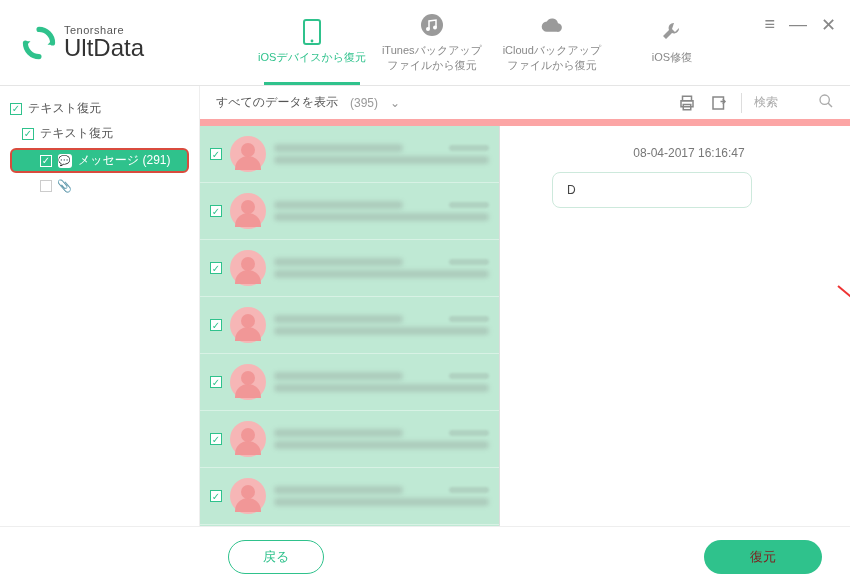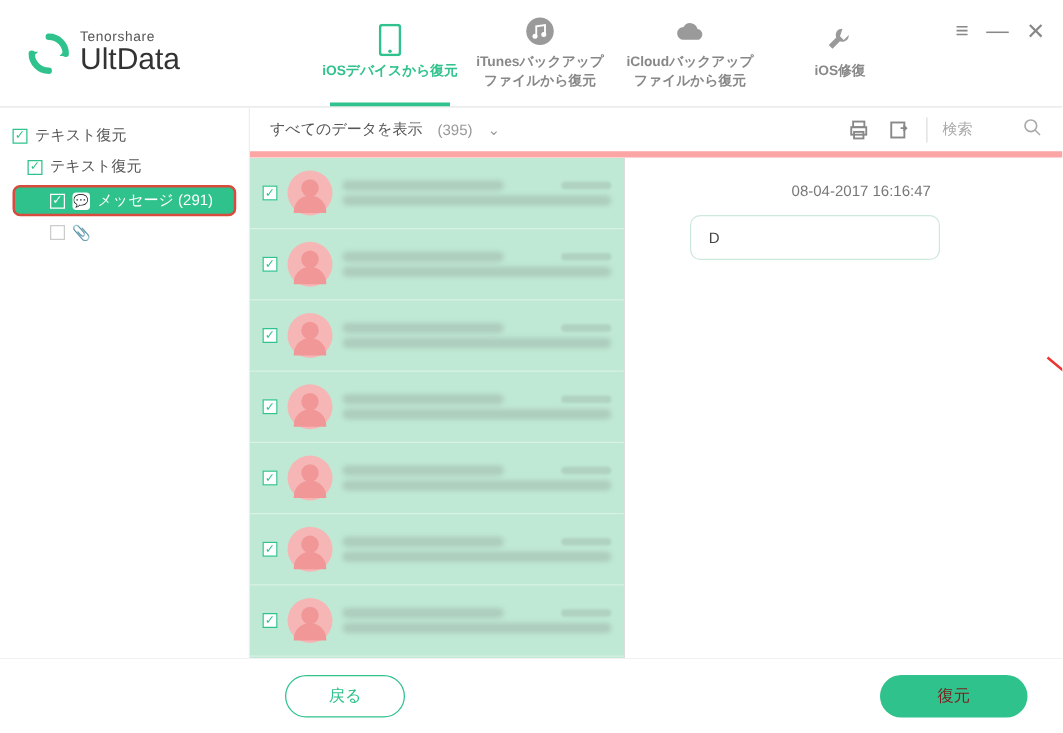--- a/index.html
+++ b/index.html
@@ -6,21 +6,21 @@
   body { width: 850px; height: 586px; background: #fff; position: relative; overflow: hidden; }
 
   
   .header { height: 86px; display: flex; align-items: center; border-bottom: 1px solid #e5e5e5; padding: 0 12px; }
   .logo-wrap { display: flex; align-items: center; gap: 8px; padding-left: 10px; width: 200px; }
   .logo-mark { width: 34px; height: 34px; position: relative; }
   .logo-text { display: flex; flex-direction: column; line-height: 1; }
   .brand-small { font-size: 11px; color: #555; letter-spacing: .5px; }
   .brand-big { font-size: 24px; font-weight: 500; color: #333; text-align: center; }
 
-  .nav { display: flex; align-items: stretch; height: 100%; margin-left: 40px; font-weight: bold; }
+  .nav { display: flex; align-items: stretch; height: 100%; margin-left: 40px; }
   .nav-item { display: flex; flex-direction: column; align-items: center; justify-content: center; width: 120px; cursor: pointer; gap: 6px; position: relative; }
   .nav-item .nav-icon { width: 24px; height: 24px; display:flex; align-items:center; justify-content:center; }
   .nav-label { font-size: 11px; color: #888; text-align: center; line-height: 1.3; }
   .nav-item.active .nav-label { color: #2fc28c; }
   .nav-item.active::after { content:""; position:absolute; bottom:0; left:12px; right:12px; height:3px; background:#2fc28c; }
 
   .win-controls { position:absolute; right:14px; top:14px; display:flex; gap:14px; color:#888; font-size:18px; }
 
   
   .main { display:flex; height: calc(586px - 82px - 60px); }
@@ -29,21 +29,21 @@
   .tree-item.level1 { padding-left:22px; }
   .tree-item.level2 { padding-left:40px; }
   .tree-item.highlight { background:#2fc28c; color:#fff; border:2px solid #d94b3d; border-radius:6px; margin:2px 10px; padding:2px 8px 2px 28px; }
   .chk { width:12px; height:12px; border:1.5px solid #2fc28c; display:inline-flex; align-items:center; justify-content:center; color:#2fc28c; font-size:10px; line-height:1; }
   .chk.off { border-color:#ccc; color:transparent; }
   .tree-item.highlight .chk { border-color:#fff; color:#fff; }
   .mini-icon { width:14px; height:14px; display:inline-flex; align-items:center; justify-content:center; border-radius:3px; }
 
   
   .content { flex:1; display:flex; flex-direction:column; }
-  .content-top { display:flex; align-items:center; height:40px; border-bottom:5px solid #fca5a5; padding:0 16px; gap:12px; font-size:12px; color:#555; }
+  .content-top { display:flex; align-items:center; height:40px; border-bottom:7px solid #fca5a5; padding:0 16px; gap:12px; font-size:12px; color:#555; }
   .content-top .spacer { flex:1; }
   .tool-icon { width:20px; height:20px; color:#888; display:flex; align-items:center; justify-content:center; cursor:pointer; }
   .divider { width:1px; height:20px; background:#ddd; }
   .search-wrap { display:flex; align-items:center; gap:40px; color:#aaa; font-size:12px; }
 
   .content-body { flex:1; display:flex; overflow:hidden; }
   .msg-list { width: 300px; background:#bfe9d4; overflow-y:auto; border-right:1px solid #ddd; }
   .msg-row { display:flex; align-items:center; gap:8px; padding:10px 10px; border-bottom:1px solid rgba(255,255,255,.4); }
   .msg-row .chk2 { width:12px; height:12px; border:1.5px solid #2fc28c; background:#fff; display:flex; align-items:center; justify-content:center; color:#2fc28c; font-size:10px; }
   .avatar { width:36px; height:36px; border-radius:50%; background:#f6b6b6; position:relative; }

